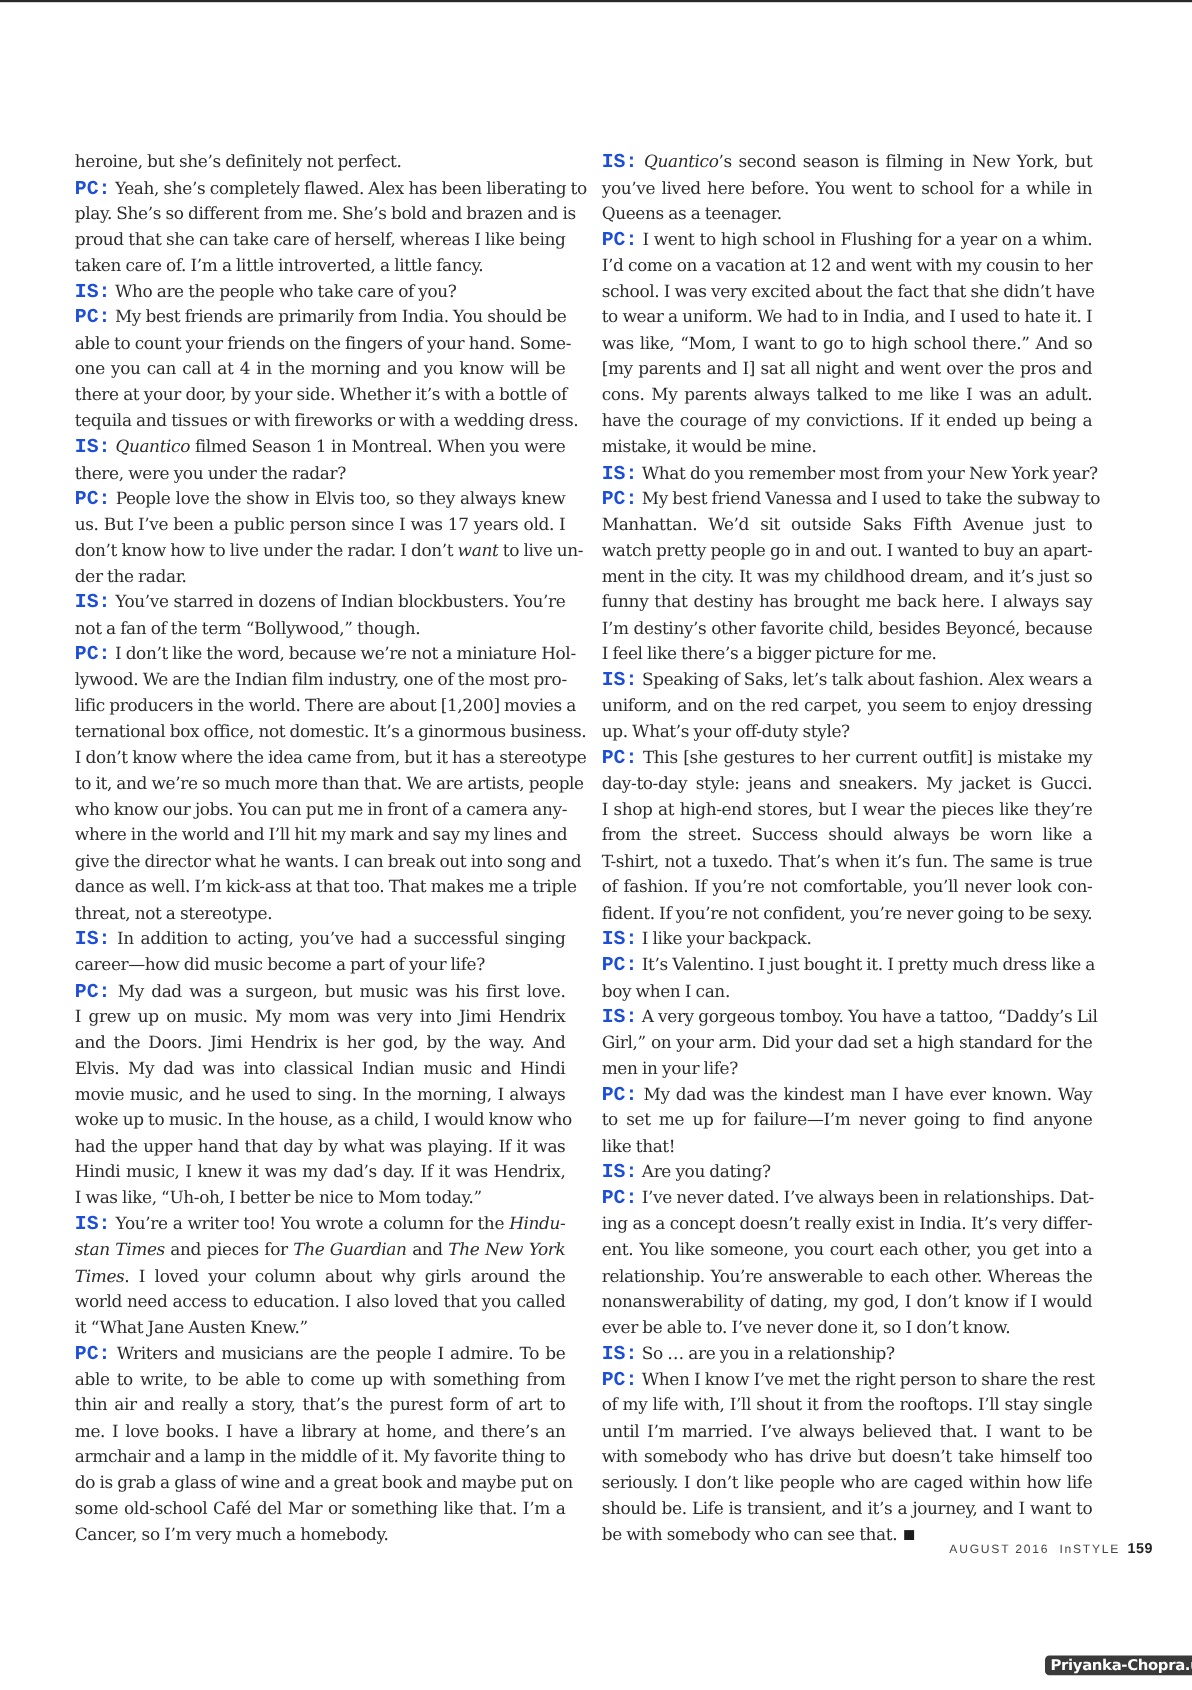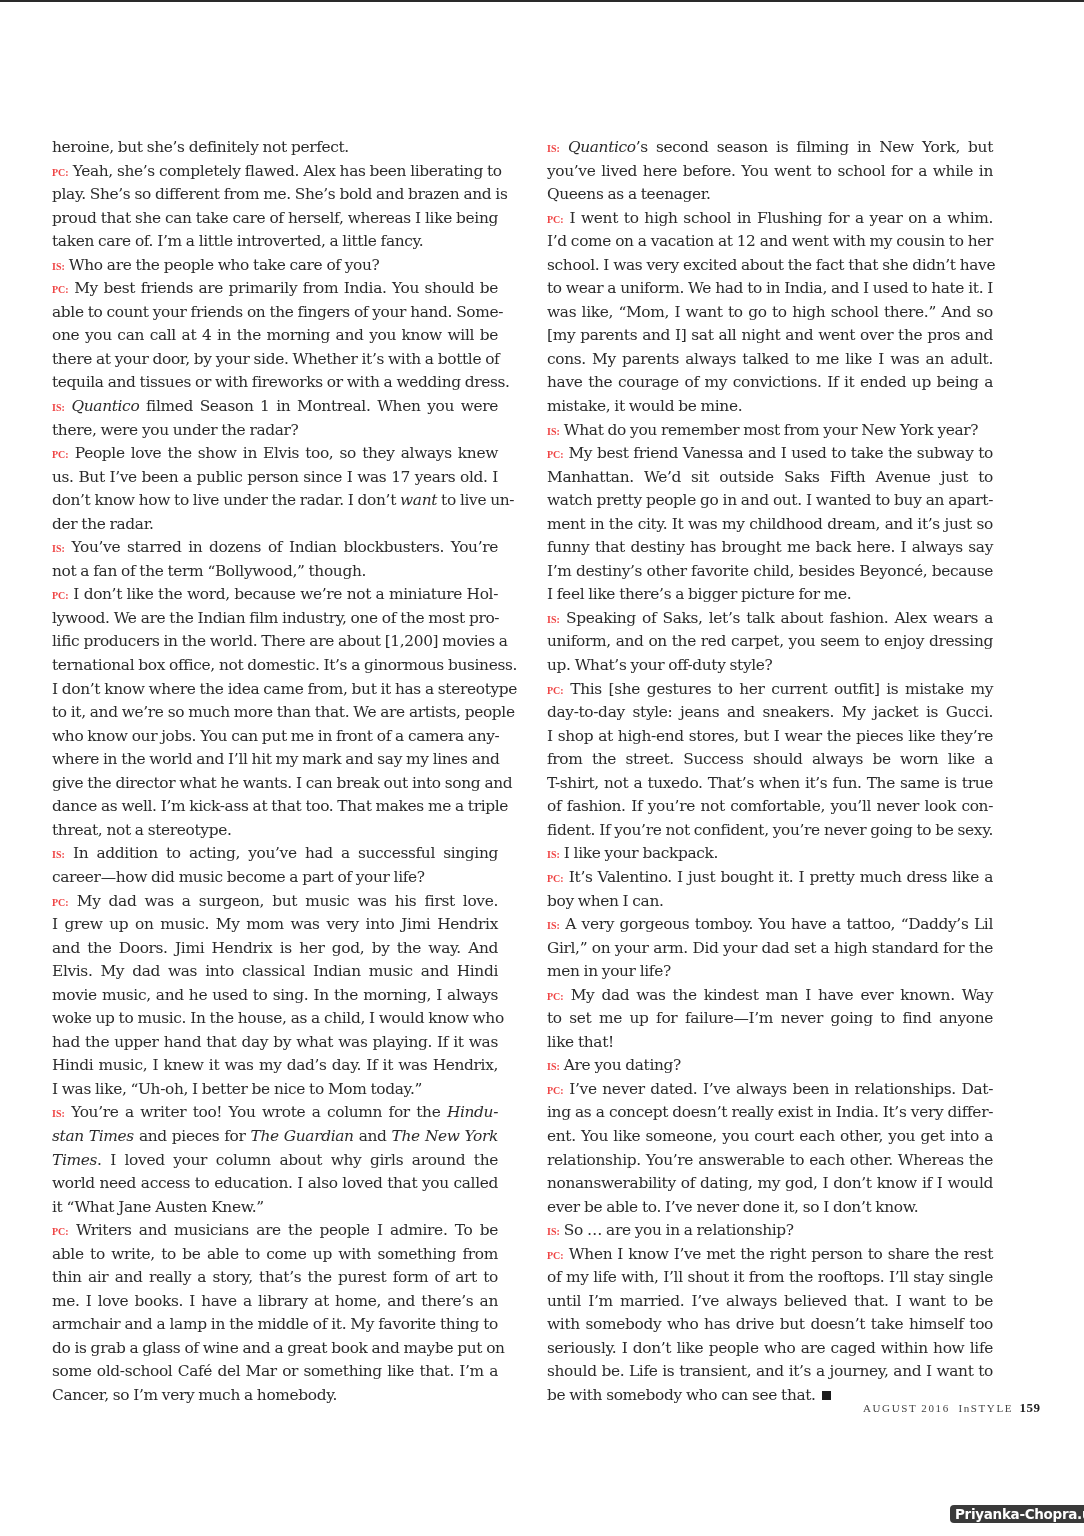--- a/index.html
+++ b/index.html
@@ -1,46 +1,46 @@
 <!DOCTYPE html>
 <html><head>
 <meta charset="utf-8">
 <style>
   html, body { margin: 0; padding: 0; background: #ffffff; }
   body { width: 1084px; height: 1536px; position: relative; overflow: hidden; }
   .topline { position: absolute; left: 0; top: 0; width: 1084px; height: 2px; background: #2a2a2a; }
   .col { position: absolute; top: 136px; width: 446px; }
-  .col-left { left: 52px; }
+  .col-left { left: 68px; }
   .col-right { left: 547px; }
   .line {
     font-family: "DejaVu Serif", "Liberation Serif", serif;
     font-size: 15.4px;
     line-height: 23.55px;
     height: 23.55px;
     color: #2b2b2b;
     white-space: nowrap;
     text-align: justify;
     text-align-last: justify;
     letter-spacing: -0.35px;
     word-spacing: -0.5px;
     overflow: visible;
   }
   .line.last { text-align-last: left; }
   .spk {
-    font-family: Liberation Serif, serif;
+    font-family: Liberation Mono, monospace;
     font-weight: bold;
-    font-size: 10px;
+    font-size: 18px;
     letter-spacing: 0;
-    color: #ef4444;
+    color: #1d4ed8;
   }
   .it { font-style: italic; }
   .endmark { display: inline-block; width: 9px; height: 9px; background: #1c1c1c; margin-left: 6px; vertical-align: -0px; }
   .folio {
     position: absolute; left: 863px; top: 1400px;
-    font-family: Liberation Serif, serif;
+    font-family: Liberation Sans, sans-serif;
     font-size: 11px; letter-spacing: 1.6px; color: #444;
     white-space: nowrap;
   }
   .folio .pg { font-weight: bold; font-size: 13px; letter-spacing: 0.5px; color: #222; margin-left: 2px; }
   .watermark {
     position: absolute; left: 950px; top: 1505px;
     font-family: "DejaVu Sans", "Liberation Sans", sans-serif;
     font-weight: bold; font-size: 13.5px; color: #ffffff;
     background: #3a3a3a; padding: 1px 5px; border-radius: 4px;
     letter-spacing: -0.3px; white-space: nowrap;

